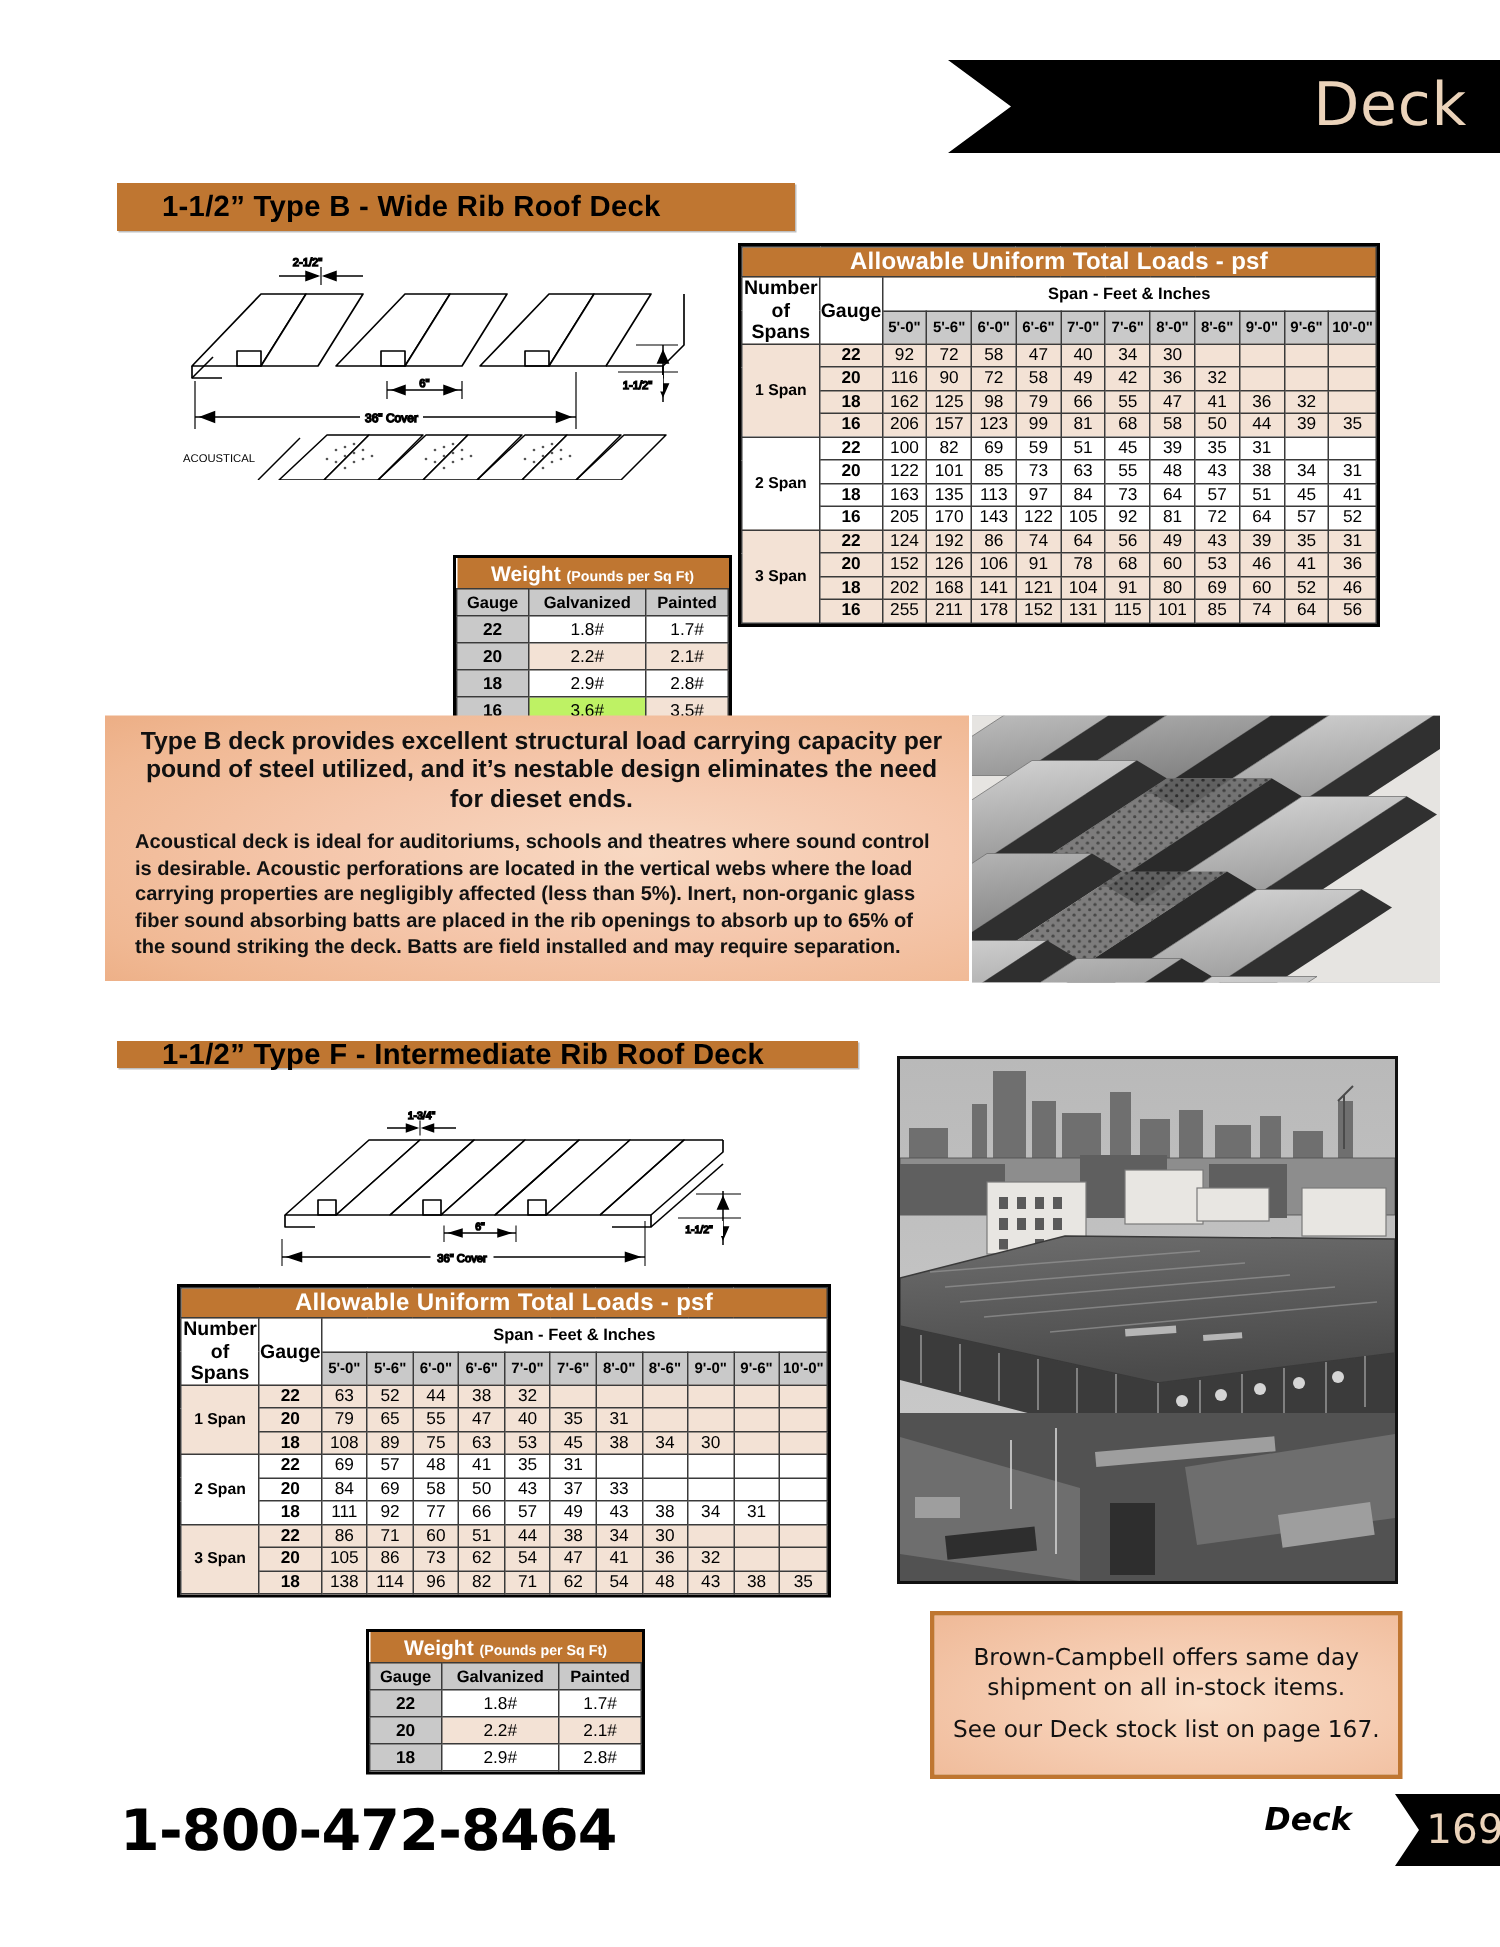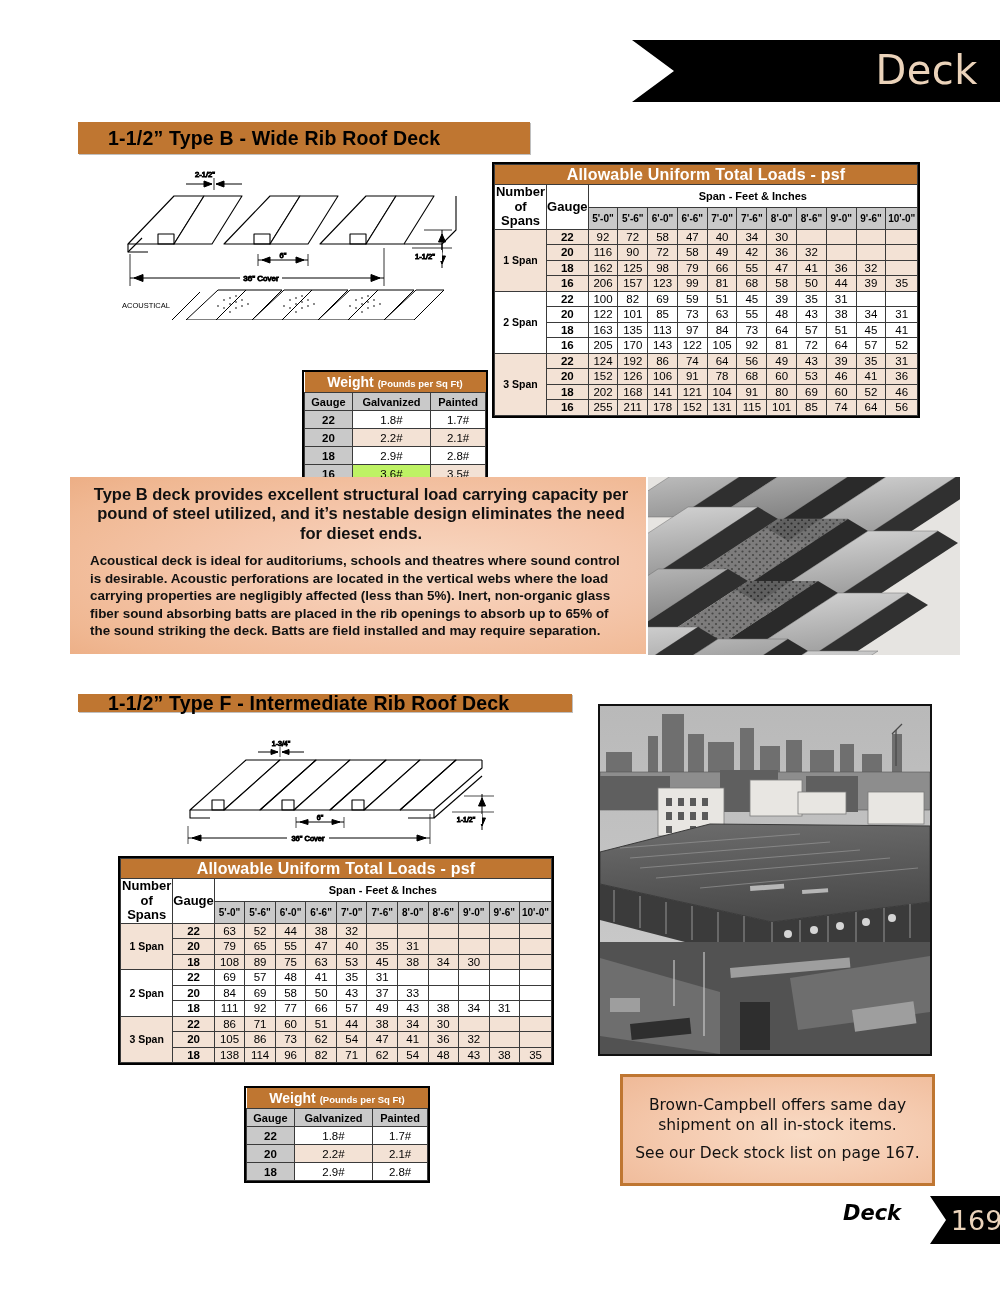--- a/index.html
+++ b/index.html
@@ -928,18 +928,19 @@
         <line x1="74" y1="254" x2="74" y2="300"></line>
       </g>
     </svg>
   </div>
 
   <div class="callout">
     <p class="p1">Brown-Campbell offers same day shipment on all in-stock items.</p>
     <p class="p2">See our Deck stock list on page 167.</p>
   </div>
 
+  <div class="phone">1-800-472-8464</div>
   <div class="foot-deck">Deck</div>
   <div class="foot-num">
     <span>169</span>
   </div>
 
 </div>
 
 </body></html>

